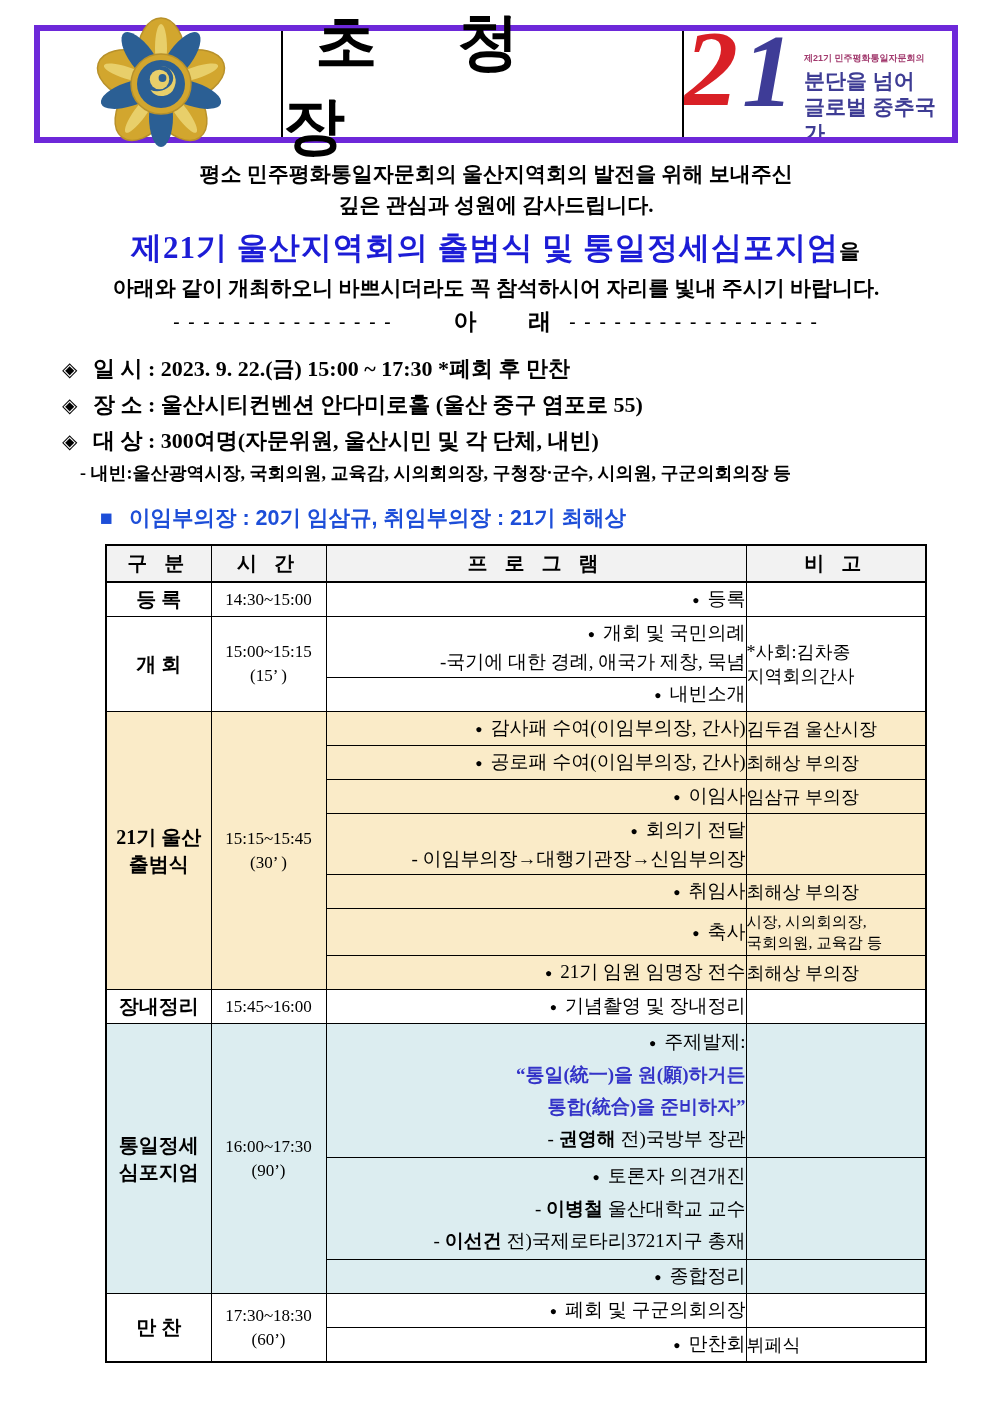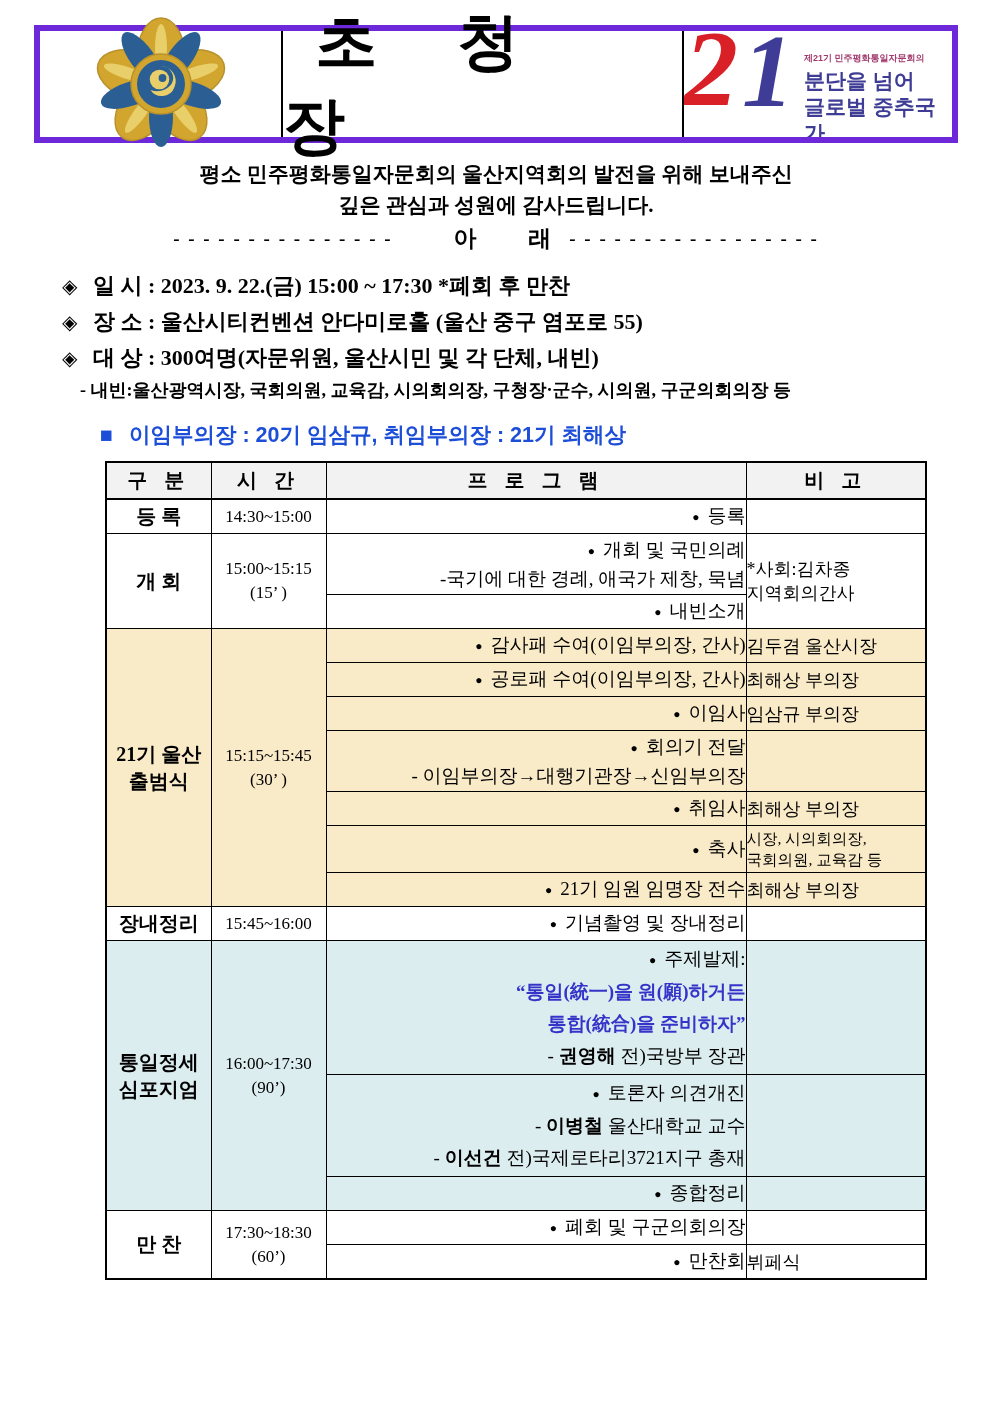--- a/index.html
+++ b/index.html
@@ -134,20 +134,24 @@
           <div class="big">분단을 넘어</div>
           <div class="big">글로벌 중추국가</div>
         </div>
       </div>
     </div>
   </div>
 
   <div class="intro">
     <div class="l1">평소 민주평화통일자문회의 울산지역회의 발전을 위해 보내주신</div>
     <div class="l2">깊은 관심과 성원에 감사드립니다.</div>
+    <div class="headline">
+      <span>제21기 울산지역회의 출범식 및 통일정세심포지엄</span><span class="suffix">을</span>
+    </div>
+    <div class="l3">아래와 같이 개최하오니 바쁘시더라도 꼭 참석하시어 자리를 빛내 주시기 바랍니다.</div>
     <div class="sep">
       <span>- - - - - - - - - - - - - - -</span>
       <span class="alabel">아         래</span>
       <span>- - - - - - - - - - - - - - - - -</span>
     </div>
   </div>
 
   <div class="details">
     <div class="d-item">
       <span class="dia">◈</span>

